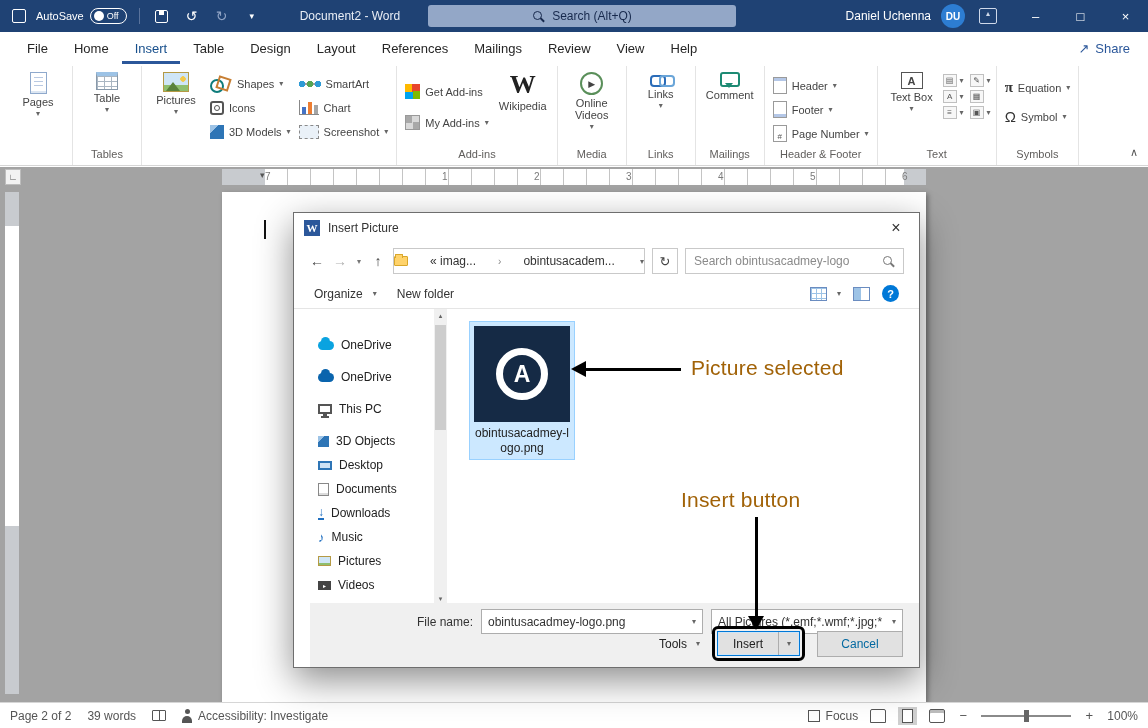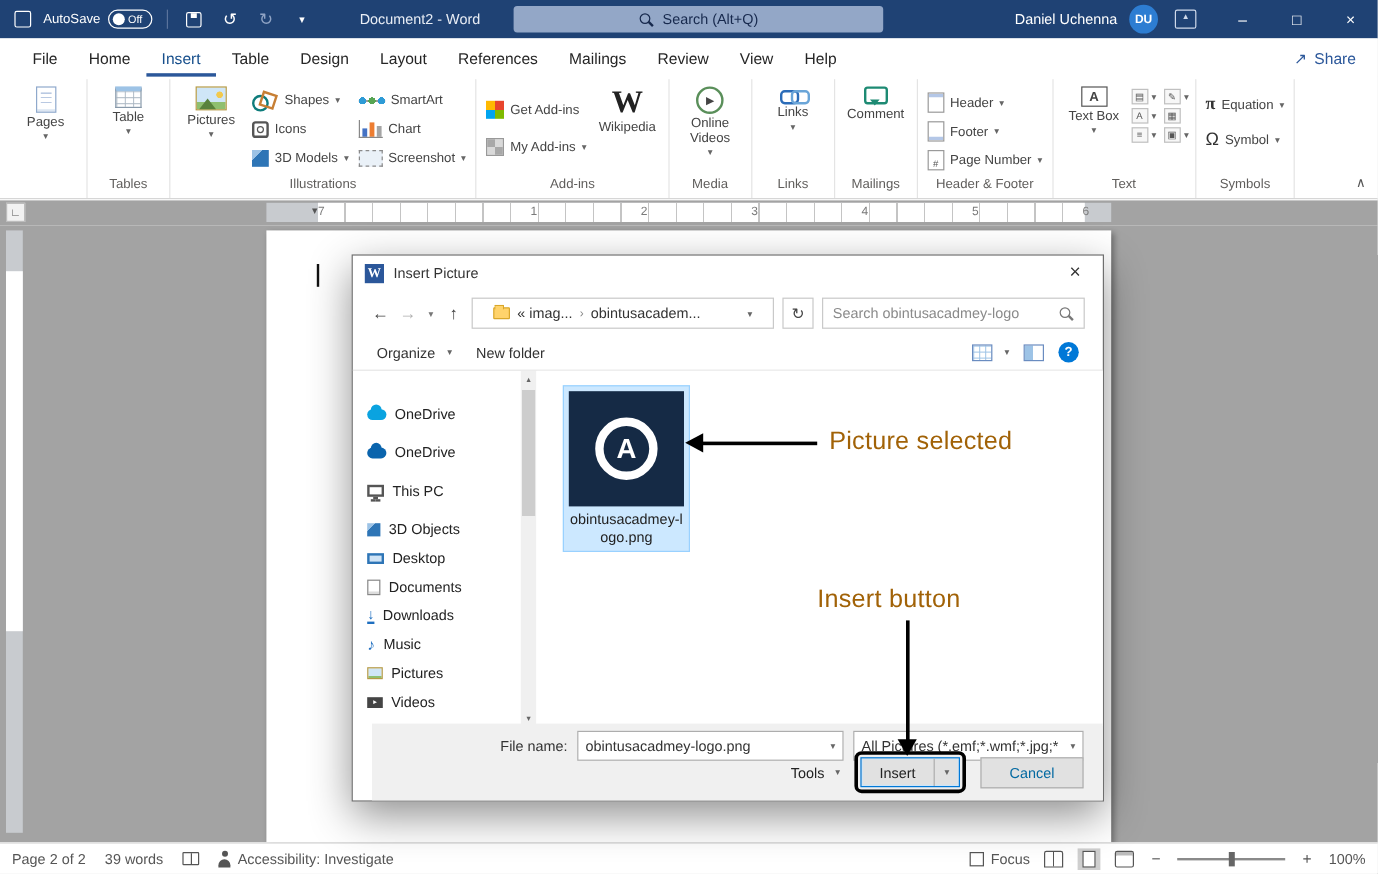--- a/index.html
+++ b/index.html
@@ -105,37 +105,37 @@
 
 
 .dialog{position:absolute;left:293px;top:212px;width:627px;height:456px;background:#fff;border:1px solid #6e6e6e;box-shadow:0 12px 34px rgba(0,0,0,.45);z-index:20;font-size:12px}
 .dlg-title{height:30px;display:flex;align-items:center;gap:8px;padding-left:10px;position:relative}
 .wicon{width:16px;height:16px;background:#2b579a;color:#fff;font-family:"Liberation Serif",serif;font-weight:bold;font-size:11px;display:flex;align-items:center;justify-content:center}
 .dlg-close{position:absolute;right:0;top:0;width:46px;height:30px;display:flex;align-items:center;justify-content:center;font-size:16px;color:#333;cursor:default}
 .dlg-nav{height:36px;display:flex;align-items:center;gap:7px;padding:0 15px}
 .navic{font-size:14px;color:#444;width:16px;text-align:center;cursor:default}
 .navic.fwd{color:#b0b0b0}
 .navic.tiny{font-size:8px;width:8px;color:#777}
-.addr{width:252px;height:26px;border:1px solid #c9c9c9;background:#fff;display:flex;align-items:center;gap:6px;padding:0 17px;white-space:nowrap;overflow:hidden}
+.addr{width:252px;height:26px;border:1px solid #c9c9c9;background:#fff;display:flex;align-items:center;gap:22px;padding:0 0;white-space:nowrap;overflow:hidden}
 .f-folder{width:14px;height:10px;background:#ffd36b;border:1px solid #d9a72a;border-radius:1px;position:relative;flex:none}
 .f-folder::before{content:"";position:absolute;top:-3px;left:0;width:6px;height:3px;background:#ffd36b;border:1px solid #d9a72a;border-bottom:none;border-radius:1px 1px 0 0}
 .crumb-sep{color:#888;font-size:10px}
 .addr .chev{margin-left:auto}
 .refresh{width:26px;height:26px;border:1px solid #c9c9c9;background:#fff;display:flex;align-items:center;justify-content:center;font-size:13px;color:#444}
 .dlg-search{flex:1;height:26px;border:1px solid #c9c9c9;background:#fff;display:flex;align-items:center;padding:0 8px;color:#8a8a8a}
 .dlg-search .mag{margin-left:auto;color:#777}
 .dlg-toolbar{height:30px;display:flex;align-items:center;gap:20px;padding:0 20px;border-bottom:1px solid #e5e5e5;color:#333}
 .ttl-chev{font-size:8px;color:#666;margin-left:4px}
 .tb-right-icons{margin-left:auto;display:flex;align-items:center;gap:12px}
 .t-thumb{width:17px;height:14px;border:1px solid #6a8cc0;background-image:linear-gradient(#9dc3e6 1px,transparent 1px),linear-gradient(90deg,#9dc3e6 1px,transparent 1px);background-size:5px 5px}
 .t-pane{width:17px;height:14px;border:1px solid #6a8cc0;background:linear-gradient(90deg,#9dc3e6 0 45%,#fff 45%)}
 .t-help{width:17px;height:17px;border-radius:50%;background:#0078d7;color:#fff;font-size:11px;font-weight:bold;display:flex;align-items:center;justify-content:center}
 .dlg-body{position:absolute;top:96px;left:0;right:0;height:296px;display:flex}
 .dlg-side{width:140px;padding-top:24px;overflow:hidden}
-.side-item{height:24px;display:flex;align-items:center;gap:7px;padding-left:12px;color:#222;cursor:default;white-space:nowrap}
+.side-item{height:24px;display:flex;align-items:center;gap:7px;padding-left:24px;color:#222;cursor:default;white-space:nowrap}
 .side-item.gap{margin-bottom:8px}
 .side-item.ind{}
 .sic{flex:none;display:inline-flex;align-items:center;justify-content:center}
 .s-cloud{width:16px;height:9px;background:#0aa3e0;border-radius:8px;position:relative}
 .s-cloud::before{content:"";position:absolute;width:9px;height:9px;background:inherit;border-radius:50%;top:-4px;left:3px}
 .s-cloud.biz{background:#0a64ad}
 .s-pc{width:14px;height:10px;border:2px solid #555;position:relative}
 .s-pc::after{content:"";position:absolute;left:3px;bottom:-4px;width:4px;height:2px;background:#555;box-shadow:-2px 2px 0 0 #555,2px 2px 0 0 #555}
 .s-cube{width:11px;height:11px;background:linear-gradient(135deg,#9dc3e6 0 30%,#2e75b6 30%)}
 .s-desktop{width:14px;height:9px;border:2px solid #2e75b6;background:#cfe3f5}
@@ -307,21 +307,20 @@
             <span class="ri i-chart"></span>
             <span>Chart</span>
           </div>
           <div class="smallbtn">
             <span class="ri i-screen"></span>
             <span>Screenshot</span>
             <span class="chev">▾</span>
           </div>
         </div>
       </div>
-      <div class="glabel">Illustrations</div>
     </div>
 
     <div class="rgroup">
       <div class="gcontent">
         <div class="scol" style="padding-top:12px;gap:10px">
           <div class="smallbtn">
             <span class="ri i-store"></span>
             <span>Get Add-ins</span>
           </div>
           <div class="smallbtn">

